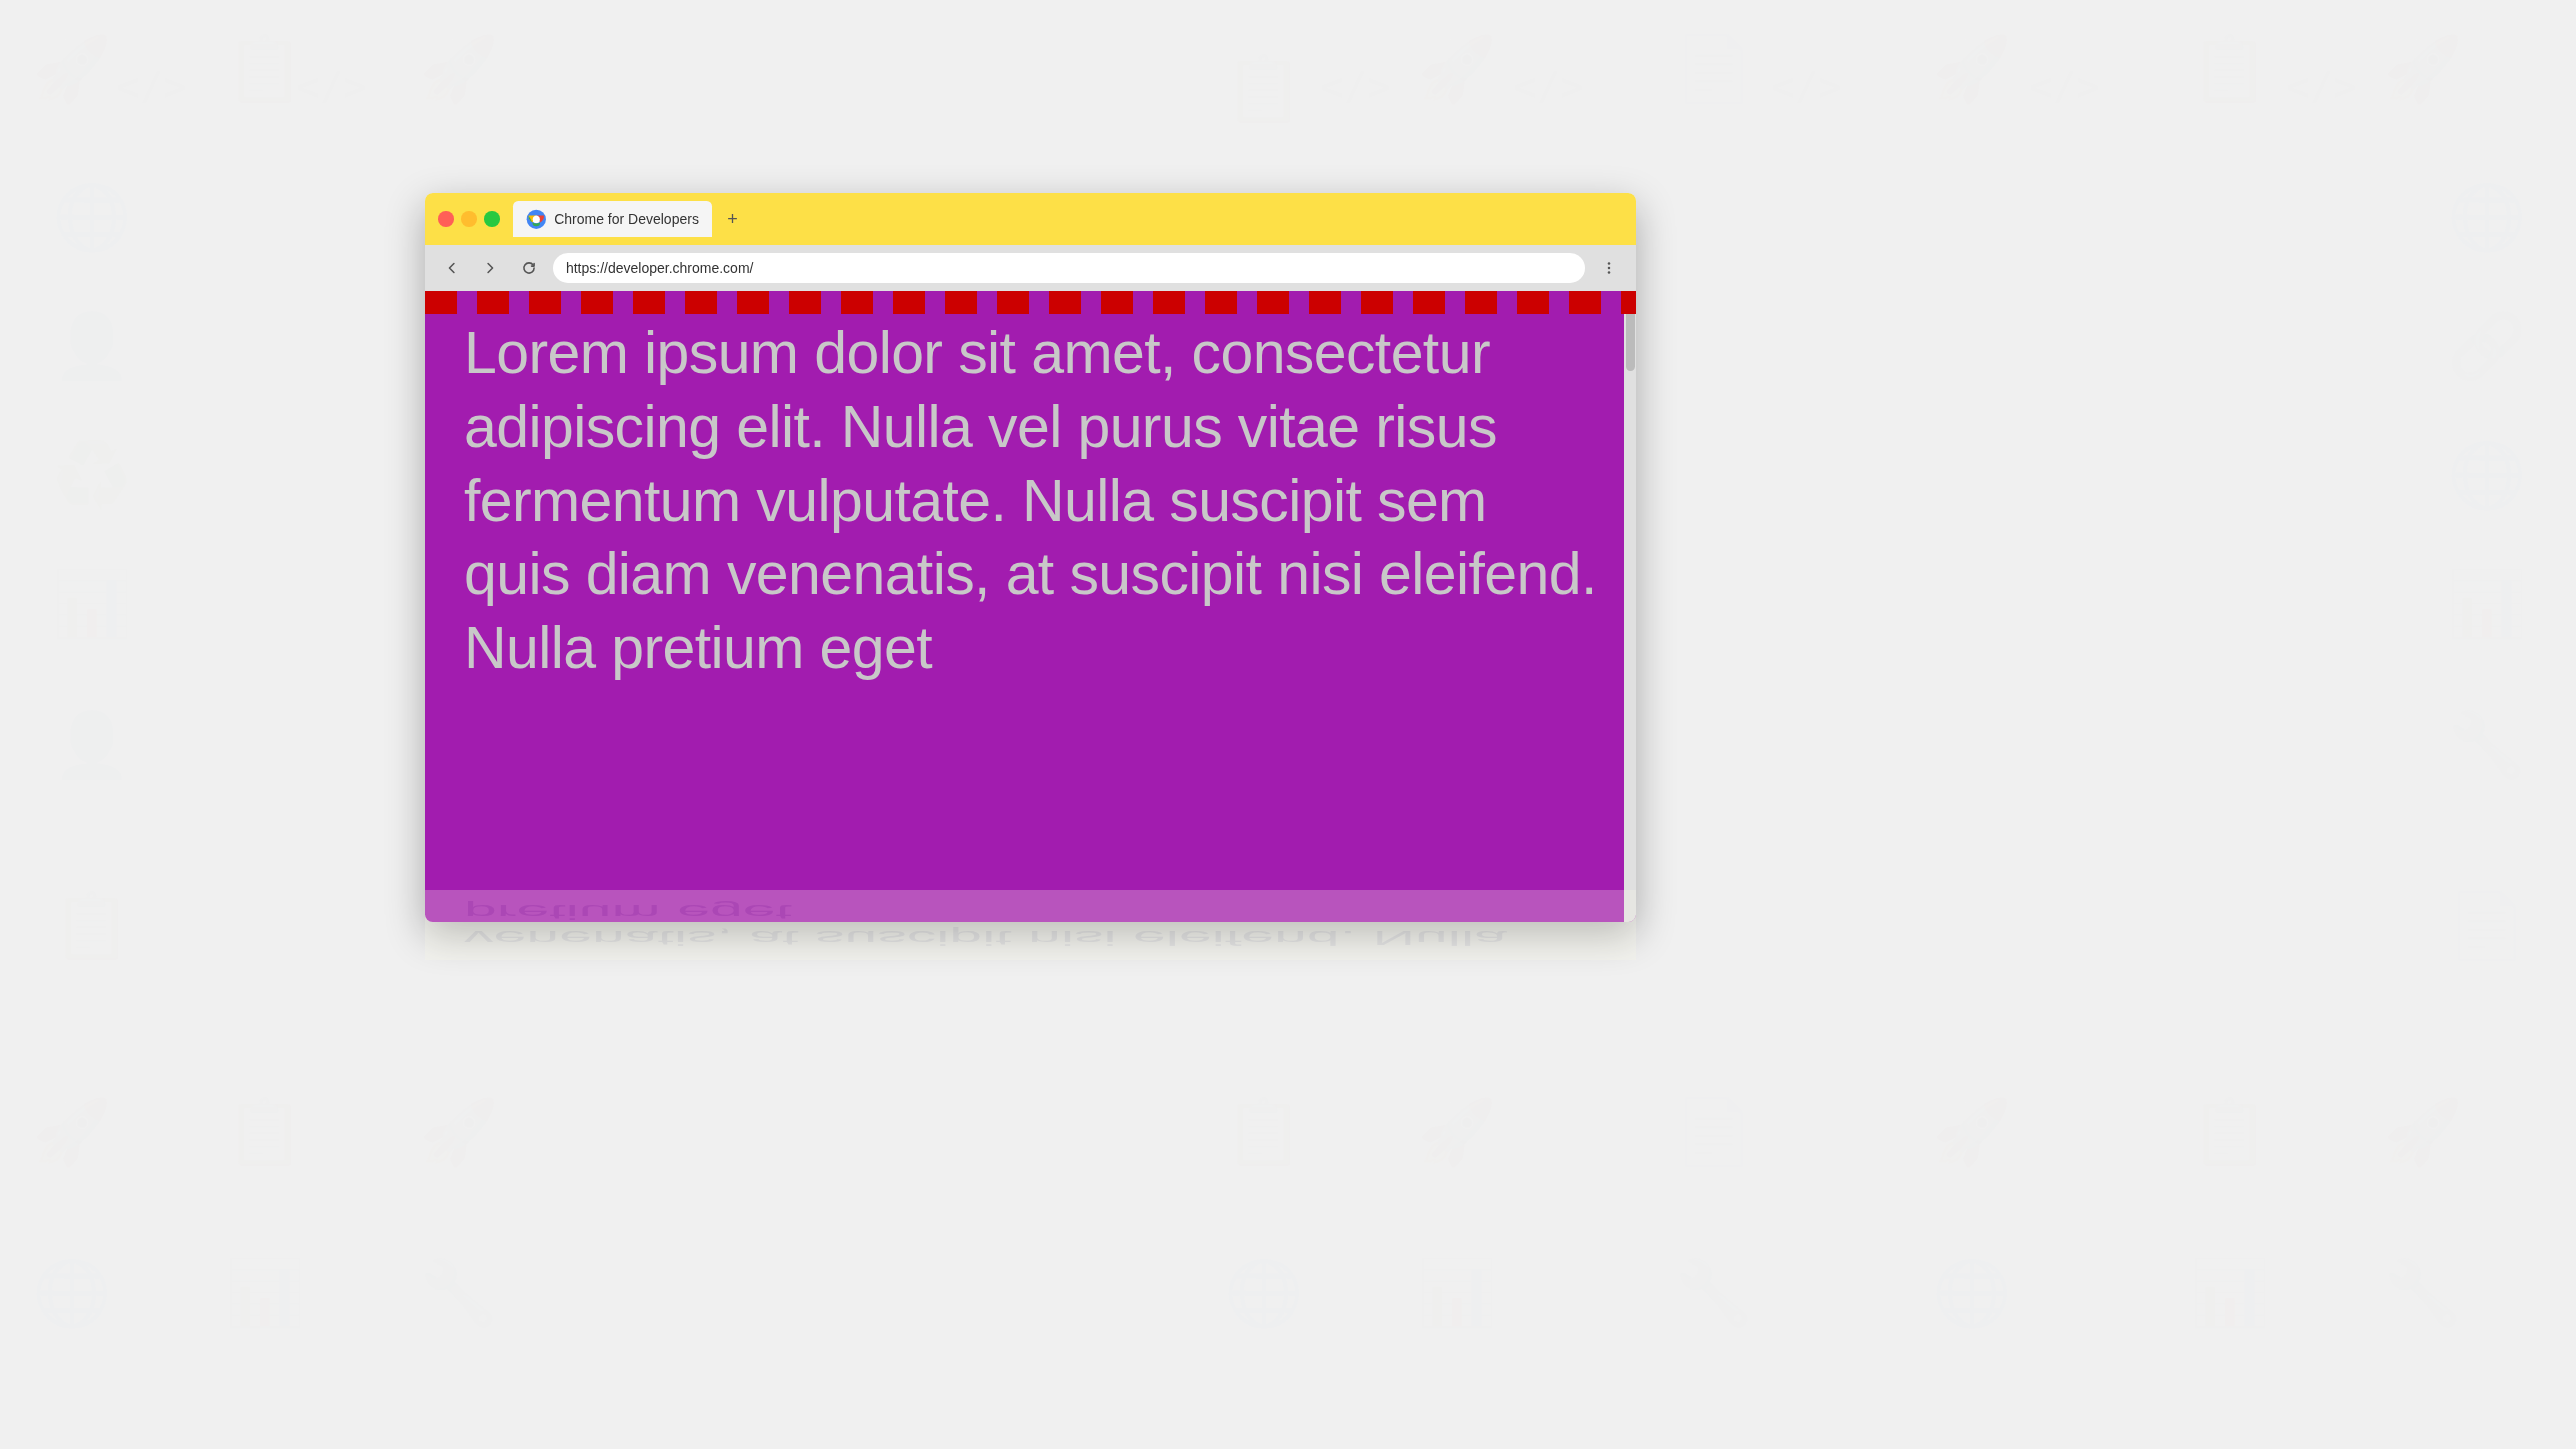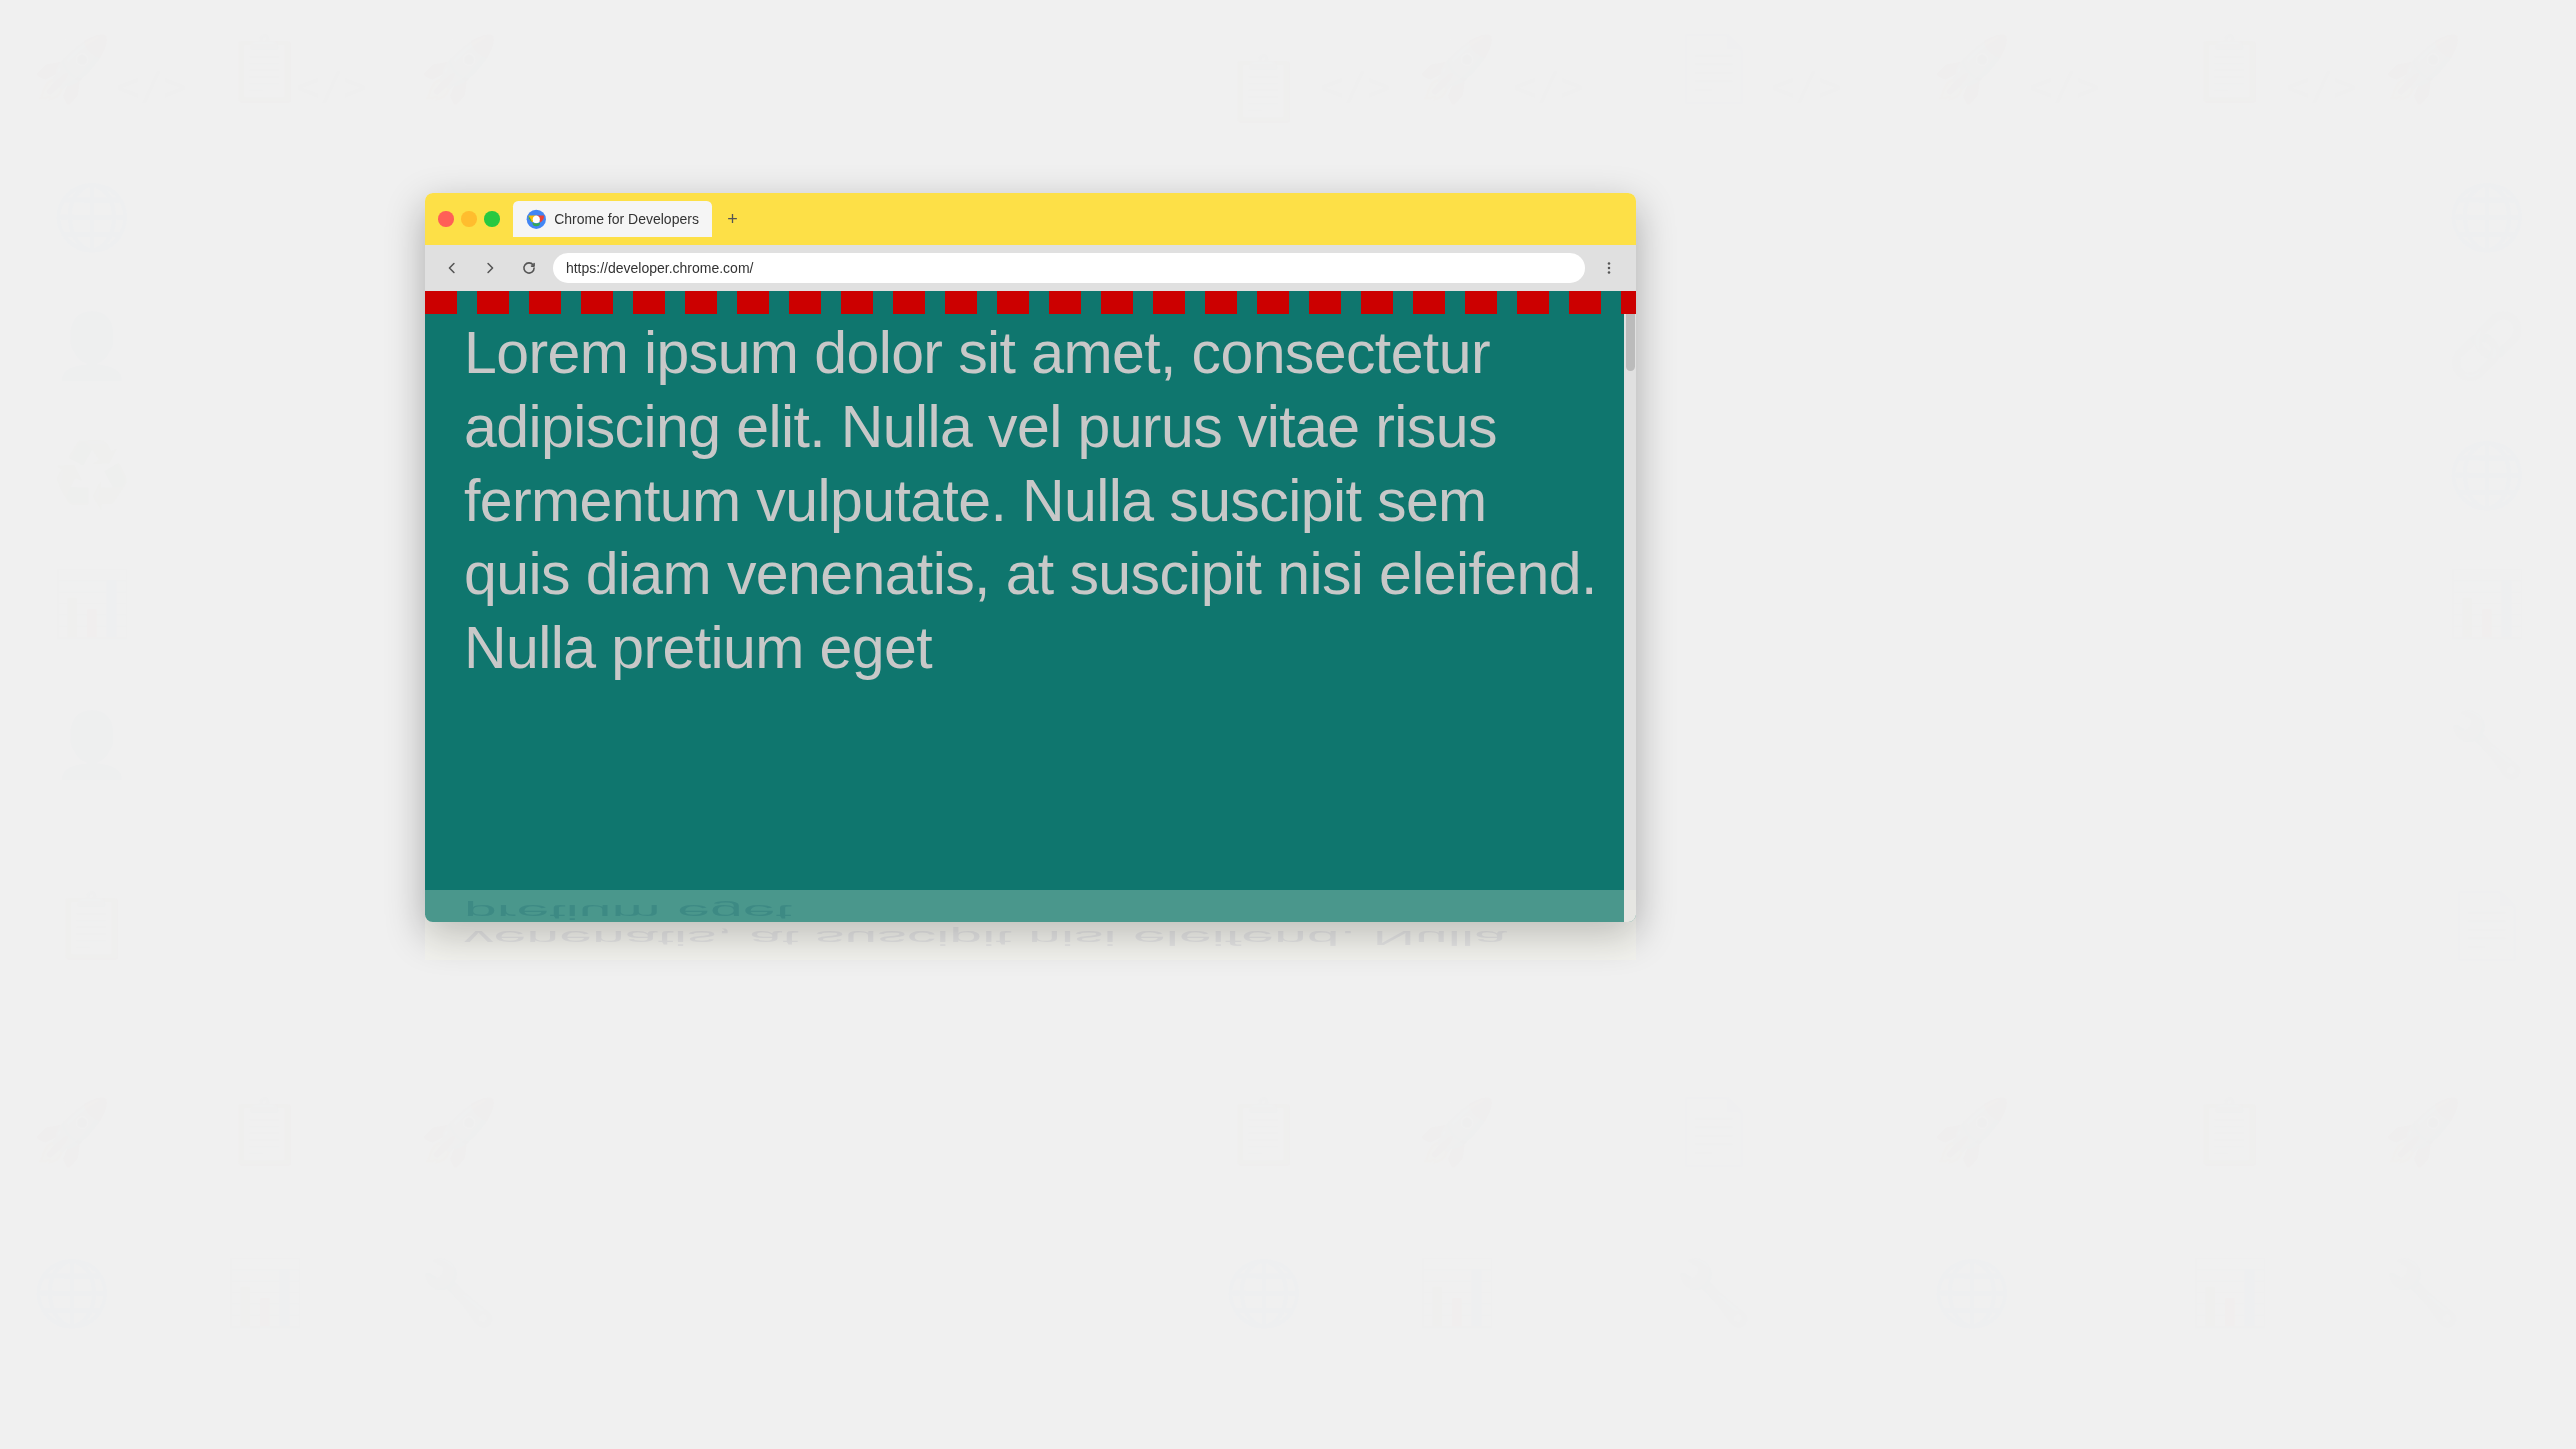--- a/index.html
+++ b/index.html
@@ -155,21 +155,21 @@
       cursor: pointer;
       background: none;
       border: none;
       color: #555;
       font-size: 15.5px;
     }
 
     
     .page-content {
       position: relative;
-      background: #0f766e;
+      background: #a21caf;
       min-height: 631px;
       overflow: hidden;
     }
 
     
     .dashed-border-overlay {
       position: absolute;
       top: 0;
       left: 0;
       right: 0;

